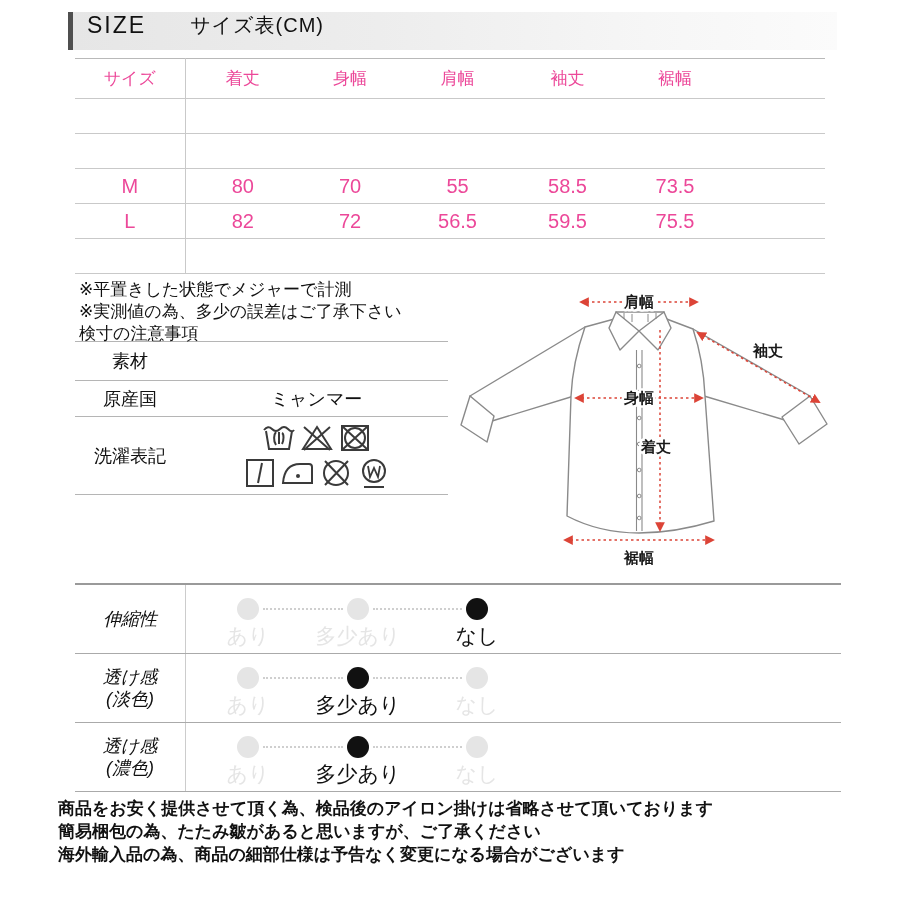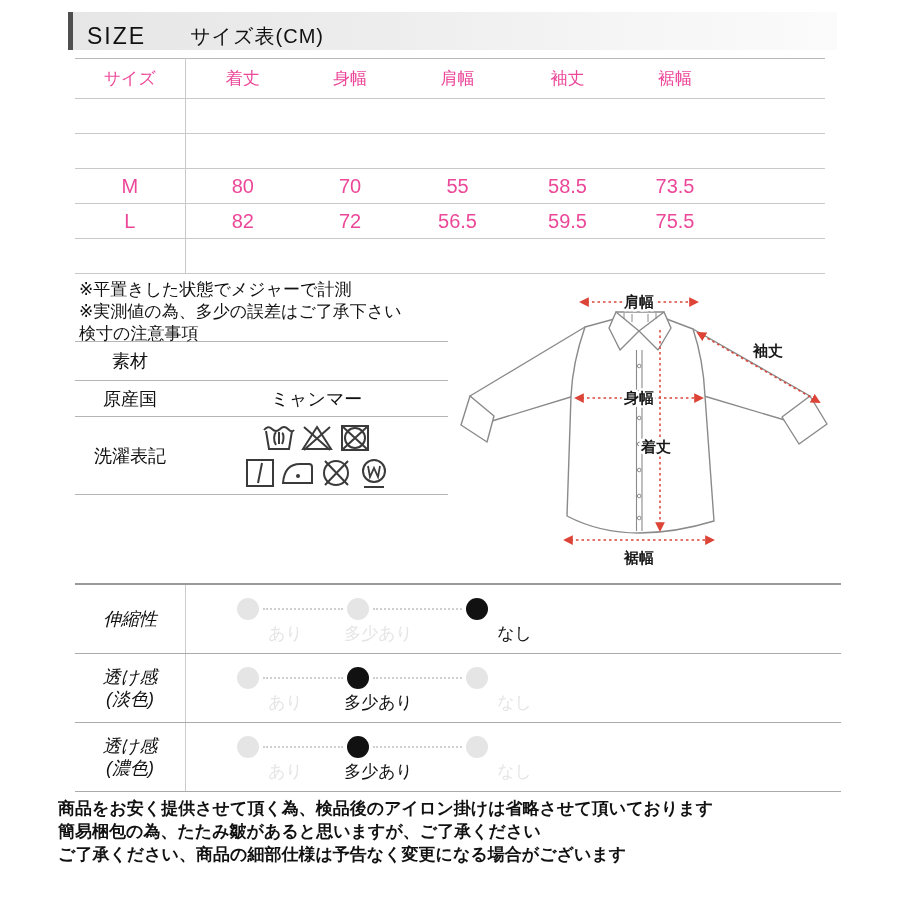--- a/index.html
+++ b/index.html
@@ -8,21 +8,21 @@
     width:900px; height:900px; position:relative; overflow:hidden;
     font-family:"Liberation Sans","DejaVu Sans",sans-serif; color:#1c1c1c;
   }
   .page { position:absolute; inset:0; }
 
   
   .header-bar {
     position:absolute; left:68px; top:12px; width:769px; height:38px;
     background:linear-gradient(to right,#e6e6e6 0%,#ededed 40%,#f6f6f6 75%,#fbfbfb 100%);
     border-left:5px solid #4f4f4f;
-    display:flex; align-items:flex-end;
+    display:flex; align-items:flex-start;
   }
   .size-badge { font-size:23px; letter-spacing:2px; color:#111; margin-left:14px; }
   .page-title { font-size:20px; color:#111; margin-left:44px; letter-spacing:1px; }
 
   
   table.size-table {
     position:absolute; left:75px; top:58px; width:750px;
     border-collapse:collapse; table-layout:fixed;
     border-top:1px solid #b9b9b9;
   }
@@ -58,21 +58,21 @@
   
   .property-block { position:absolute; left:75px; top:583px; width:766px; border-top:2px solid #9a9a9a; }
   .property-row { display:flex; border-bottom:1px solid #aaa; }
   .property-row { height:69px; }
   .property-label {
     width:110px; display:flex; flex-direction:column; justify-content:center;
     text-align:center; font-size:18px; line-height:22px; color:#111;font-style:italic;
   }
   .property-scale { flex:1; position:relative; border-left:1px solid #ccc; }
   .dot { position:absolute; top:13px; width:22px; height:22px; border-radius:50%; }
-  .dot-label { position:absolute; top:37px; width:110px; text-align:right; font-size:17px; }
+  .dot-label { position:absolute; top:37px; width:110px; text-align:center; font-size:21px; }
   .connector { position:absolute; top:23px; border-top:2px dotted #cfcfcf; }
 
   
   .footer-notes {
     position:absolute; left:58px; top:797px; width:800px;
     font-size:17px; line-height:23px; color:#111;font-weight:bold;
   }
 
   
   .shirt-diagram { position:absolute; left:458px; top:278px; }
@@ -276,21 +276,21 @@
           <div class="dot-label" style="left: 117px; color: rgb(17, 17, 17);">多少あり</div>
           <div class="dot" style="left: 280px; background: rgb(229, 229, 229);"></div>
           <div class="dot-label" style="left: 236px; color: rgb(229, 229, 229);">なし</div>
         </div>
       </div>
     </div>
 
   <div class="footer-notes">
       <div>商品をお安く提供させて頂く為、検品後のアイロン掛けは省略させて頂いております</div>
       <div>簡易梱包の為、たたみ皺があると思いますが、ご了承ください</div>
-      <div>ご了承ください、商品の細部仕様は予告なく変更になる場合がございます</div>
+      <div>海外輸入品の為、商品の細部仕様は予告なく変更になる場合がございます</div>
     </div>
 
   <svg class="shirt-diagram" width="390" height="300" viewBox="0 0 390 300">
     <defs>
       <marker id="arr" viewBox="0 0 10 10" refX="8" refY="5" markerWidth="6.5" markerHeight="6.5" orient="auto-start-reverse">
         <path d="M0,0 L10,5 L0,10 Z" fill="#dc4437"></path>
       </marker>
     </defs>
     <g fill="#ffffff" stroke="#8a8a8a" stroke-width="1.4" stroke-linejoin="round">
 

